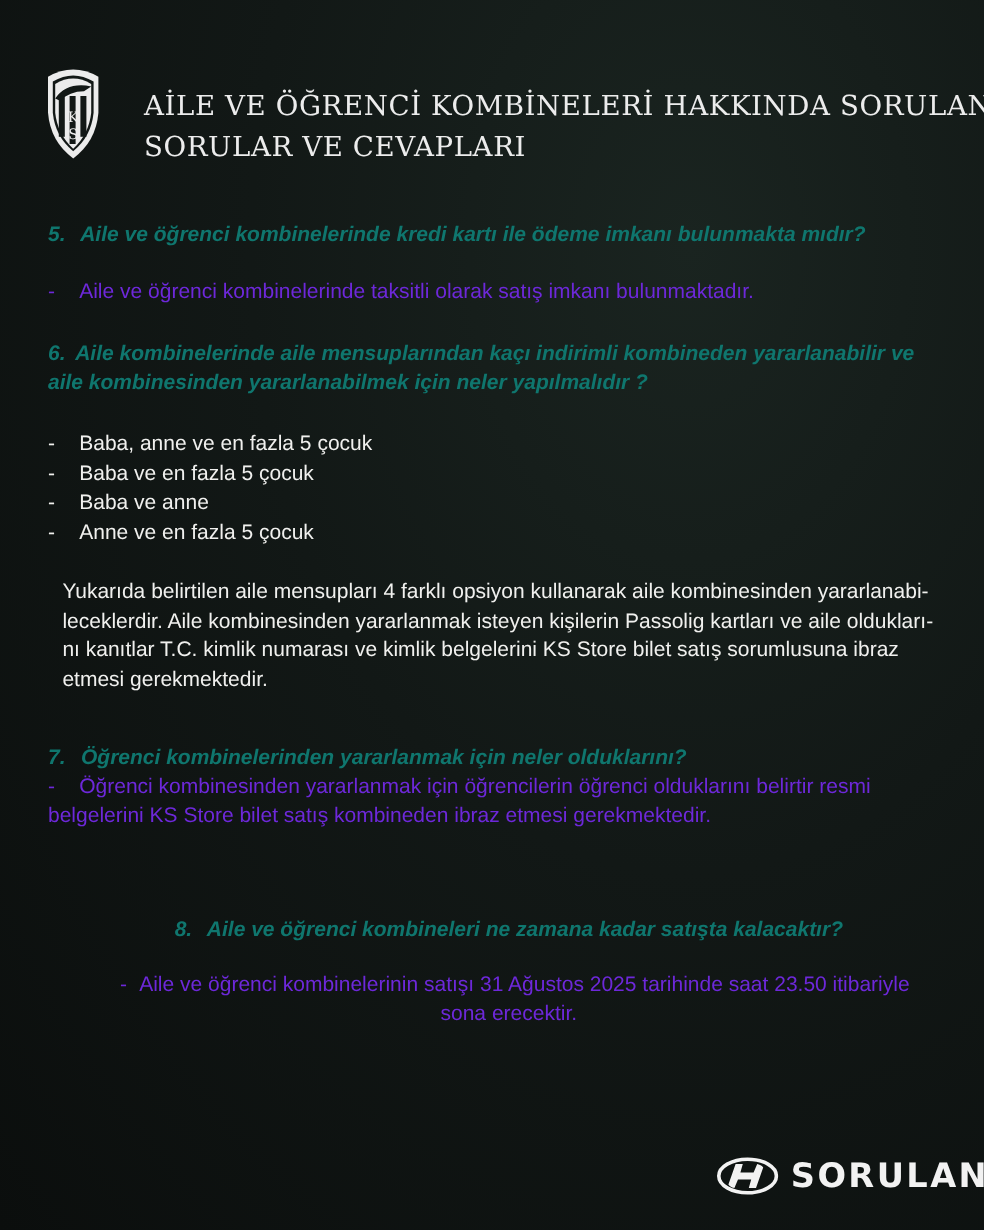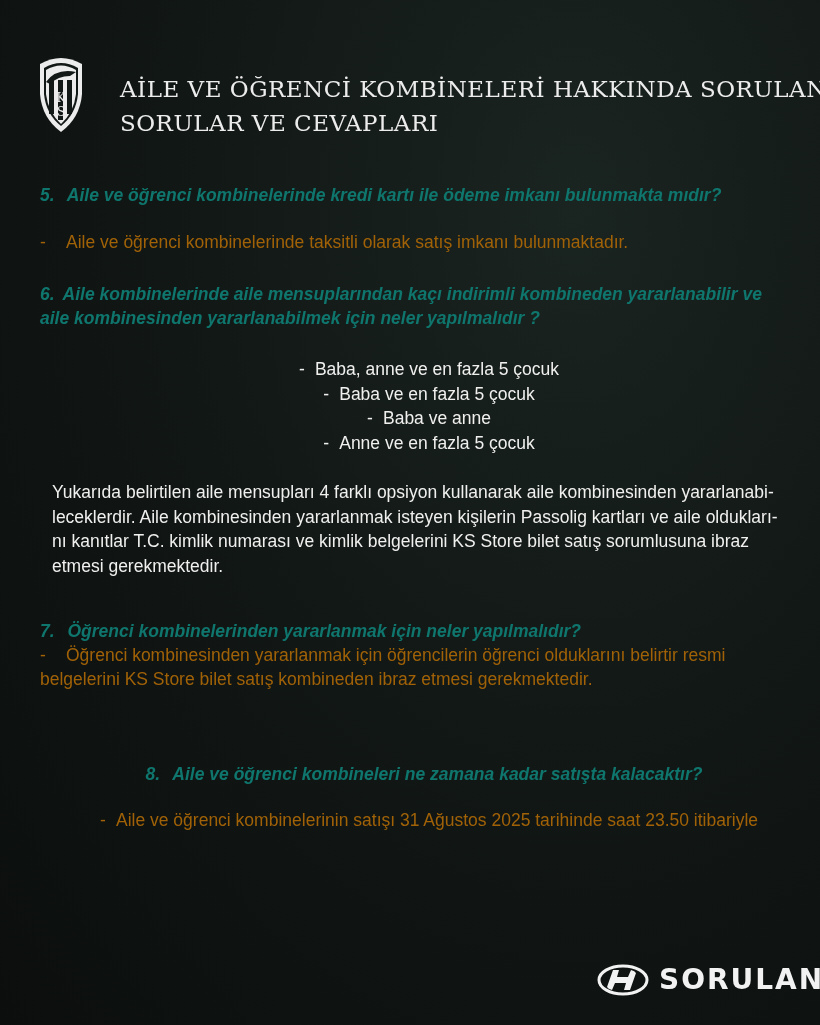--- a/index.html
+++ b/index.html
@@ -17,24 +17,24 @@
     font-family: "DejaVu Serif", serif;
     font-size:23px; letter-spacing:0.5px; color:#ececec;
     line-height:34px; white-space:nowrap; font-weight:normal;
   }
   .content { position:absolute; left:40px; width:768px; }
   .q {
     color:#0f766e; font-weight:bold; font-style:italic;
     font-size:17.5px; line-height:24px;
   }
   .q .num { margin-right:8px; }
-  .a { font-size:17.5px; line-height:24px; color:#a16207; }
+  .a { font-size:17.5px; line-height:24px; color:#6d28d9; }
   .dash { display:inline-block; width:26px; }
   .list { margin:0; padding:0; list-style:none; }
-  .list li { font-size:17.5px; line-height:24.5px;text-align:center; }
+  .list li { font-size:17.5px; line-height:24.5px; }
   .para { font-size:17.5px; line-height:24.5px;margin-left:12px; }
   .brand { position:absolute; left:597px; top:963px; display:flex; align-items:center; }
   .brand-text {
     font-family:"DejaVu Sans", sans-serif; font-weight:bold;
     font-size:28px; letter-spacing:2px; color:#f2f2f2; margin-left:10px;
   }
 </style>
 </head>
 <body>
 
@@ -81,35 +81,36 @@
     <div>Yukarıda belirtilen aile mensupları 4 farklı opsiyon kullanarak aile kombinesinden yararlanabi-</div>
     <div>leceklerdir. Aile kombinesinden yararlanmak isteyen kişilerin Passolig kartları ve aile oldukları-</div>
     <div>nı kanıtlar T.C. kimlik numarası ve kimlik belgelerini KS Store bilet satış sorumlusuna ibraz</div>
     <div>etmesi gerekmektedir.</div>
   </div>
 </div>
 
 <div class="content" style="top:619px;">
   <div class="q">
     <span class="num">7.</span>
-    <span>Öğrenci kombinelerinden yararlanmak için neler yapılmalıdır?</span>
+    <span>Öğrenci kombinelerinden yararlanmak için neler olduklarını?</span>
   </div>
   <div class="a" style="">
     <div><span class="dash">-</span><span>Öğrenci kombinesinden yararlanmak için öğrencilerin öğrenci olduklarını belirtir resmi</span></div>
     <div>belgelerini KS Store bilet satış kombineden ibraz etmesi gerekmektedir.</div>
   </div>
 </div>
 
 <div class="content" style="top:762px;text-align:center;">
   <div class="q">
     <span class="num">8.</span>
     <span>Aile ve öğrenci kombineleri ne zamana kadar satışta kalacaktır?</span>
   </div>
   <div class="a" style="margin-top:22px;">
     <div><span class="dash">-</span><span>Aile ve öğrenci kombinelerinin satışı 31 Ağustos 2025 tarihinde saat 23.50 itibariyle</span></div>
+    <div>sona erecektir.</div>
   </div>
 </div>
 
 <div class="brand">
   <svg width="52" height="32" viewBox="0 0 52 32">
     <ellipse cx="26" cy="16" rx="24" ry="14" fill="none" stroke="#f2f2f2" stroke-width="3"></ellipse>
     <path d="M16 6 L22 6 L20 13 L31 13 L34 6 Q38 7 39 9 L33 26 L27 26 L29 19 L18 19 L15 26 Q11 25 10 23 Z" fill="#f2f2f2"></path>
   </svg>
   <span class="brand-text">SORULAN</span>
 </div>

